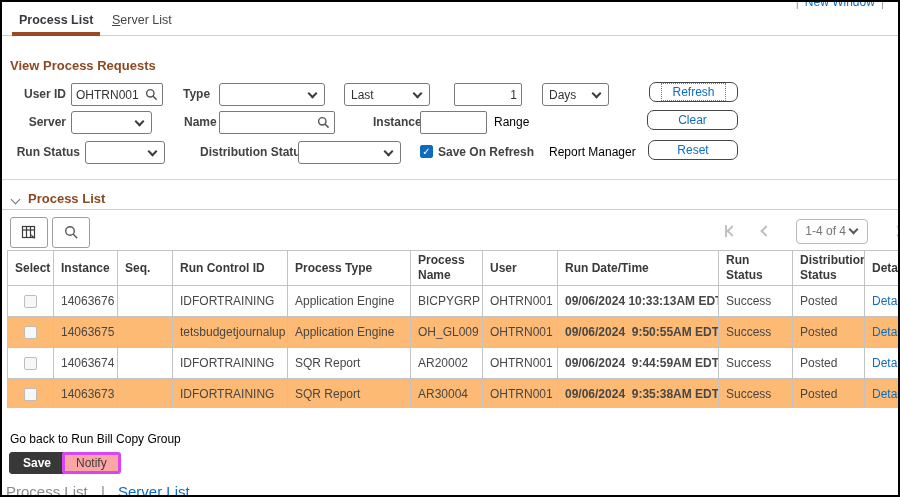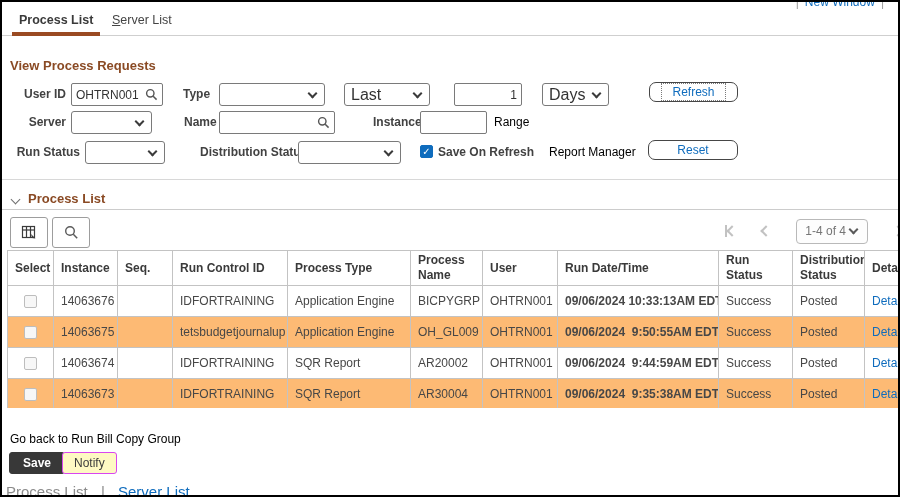--- a/index.html
+++ b/index.html
@@ -22,21 +22,21 @@
   .page-title { position:absolute; top:21px; left:8px; font-size:13px; font-weight:bold; color:#8a4a24; }
   .flabel { position:absolute; height:23px; line-height:23px; font-weight:bold; color:#424242; font-size:12px; }
   .r { text-align:right; }
   .tbox { position:absolute; height:23px; border:1px solid #7a7a7a; border-radius:2px;
           background:#fff; display:flex; align-items:center; padding:0 4px; }
   .tbox input { border:none; outline:none; width:100%; height:100%; font:12px "Liberation Sans",sans-serif; color:#333; background:transparent; }
   .tbox input.num { text-align:right; }
   .tbox .mag { flex:0 0 auto; margin-left:2px; }
   .selbox { position:absolute; height:23px; border:1px solid #7a7a7a; border-radius:3px;
             background:#fff; display:flex; align-items:center; padding:0 6px; cursor:pointer; }
-  .selbox .val { flex:1; font-size:16px; color:#333; }
+  .selbox .val { flex:1; font-size:12px; color:#333; }
   .chev { width:7px; height:7px; border-right:2px solid #3b3b3b; border-bottom:2px solid #3b3b3b;
           transform:rotate(45deg); margin:-3px 2px 0 4px; flex:0 0 auto; }
   .pbtn { position:absolute; height:20px; border:1px solid #464646; border-radius:7px; background:#fff;
           color:#0f6cbd; font:12px "Liberation Sans",sans-serif; cursor:pointer;
           display:flex; align-items:center; justify-content:center; }
   .pbtn.focus span { outline:1px dotted #7a7a7a; padding:1px 10px; }
   .blink { position:absolute; color:#000000; font-size:12px; cursor:pointer; white-space:nowrap; }
   .cbx { position:absolute; width:13px; height:13px; background:#0f6cbd; border:1px solid #0f6cbd;
          border-radius:2px; color:#fff; font-size:10px; line-height:12px; text-align:center; cursor:pointer; }
   .filters .divider { position:absolute; left:0; right:0; top:142px; border-bottom:1px solid #d8d8d8; }
@@ -72,22 +72,22 @@
   td.pname { color:#8c8c8c; }
   td.sel { text-align:center; }
   .rowcbx { display:inline-block; width:13px; height:13px; border:1px solid #bdbdbd; border-radius:2px;
             background:#f7f7f7; vertical-align:middle; cursor:pointer; }
   a.details { color:#0f6cbd; text-decoration:none; cursor:pointer; }
 
   
   .goback { position:absolute; top:430px; left:8px; }
   .savebtn { position:absolute; top:450px; left:7px; height:22px; padding:0 13px; background:#383838;
              color:#fff; border:1px solid #383838; border-radius:3px; font:bold 12px "Liberation Sans",sans-serif; cursor:pointer; }
-  .notifybtn { position:absolute; top:450px; left:60px; height:22px; padding:0 11px; background:#fef9c3;
-             color:#3c3c3c; border:1px solid #d946ef; border-radius:3px; font:12px "Liberation Sans",sans-serif; cursor:pointer; }
+  .notifybtn { position:absolute; top:450px; left:60px; height:22px; padding:0 11px; background:#fca5a5;
+             color:#3c3c3c; border:3px solid #d946ef; border-radius:3px; font:12px "Liberation Sans",sans-serif; cursor:pointer; }
   .bottomnav { position:absolute; top:481px; left:4px; font-size:15px; }
   .bottomnav .cur { color:#8b8b8b; }
   .bottomnav .pipe { color:#8b8b8b; margin:0 9px; }
   .bottomnav .lnk { color:#0f6cbd; text-decoration:underline; cursor:pointer; }
   svg { display:block; }
 </style>
 </head>
 <body>
 
 <div class="canvas">
@@ -150,20 +150,23 @@
             <circle cx="5.3" cy="5.3" r="3.7" fill="none" stroke="#555" stroke-width="1.4"></circle>
             <line x1="8.2" y1="8.2" x2="11.6" y2="11.6" stroke="#555" stroke-width="1.5"></line>
           </svg>
       </span>
     </div>
     <div class="flabel" style="top:74px; left:371px;">Instance</div>
     <div class="tbox" style="top:74px; left:418px; width:67px;">
       <input value="" style="">
     </div>
     <div class="blink" style="top:78px; left:492px;">Range</div>
+    <button class="pbtn" style="top:73px; left:645px; width:91px;">
+      <span>Clear</span>
+    </button>
 
     <div class="flabel r" style="top:104px; left:4px; width:74px;">Run Status</div>
     <div class="selbox" style="top:104px; left:83px; width:80px;">
       <span class="val"></span>
       <span class="chev"></span>
     </div>
     <div class="flabel" style="top:104px; left:198px;">Distribution Status</div>
     <div class="selbox" style="top:104px; left:296px; width:103px;">
       <span class="val"></span>
       <span class="chev"></span>

